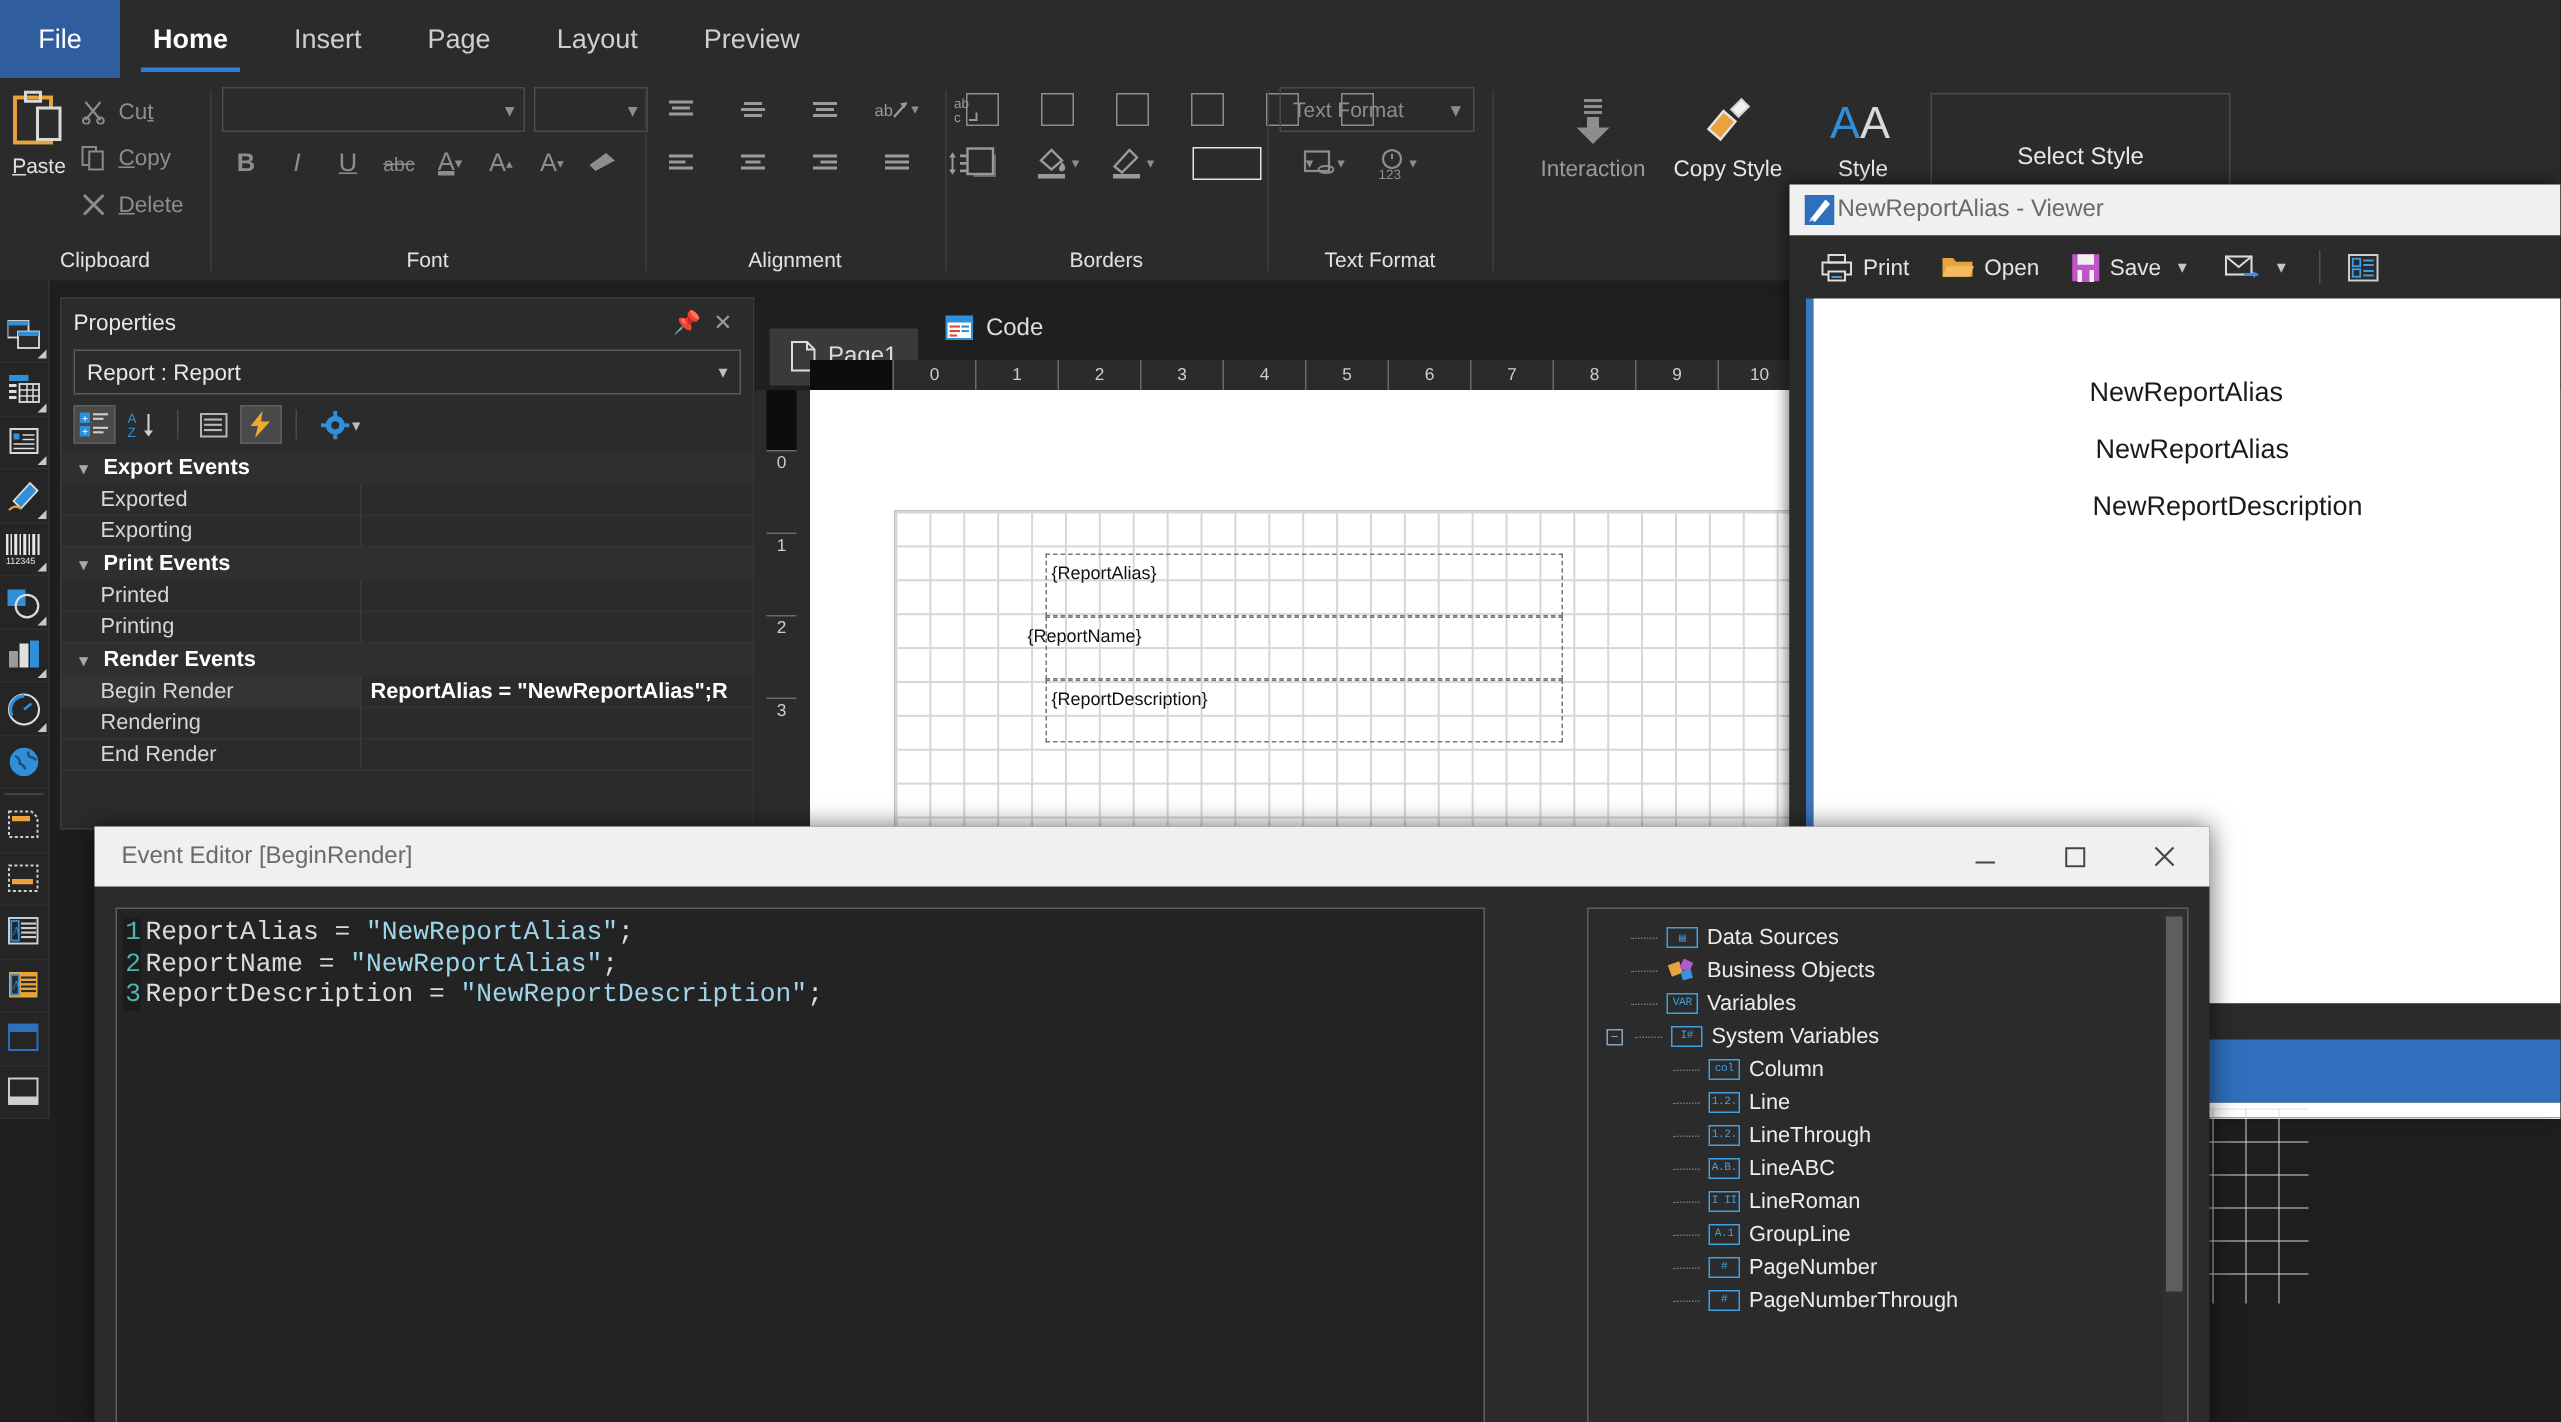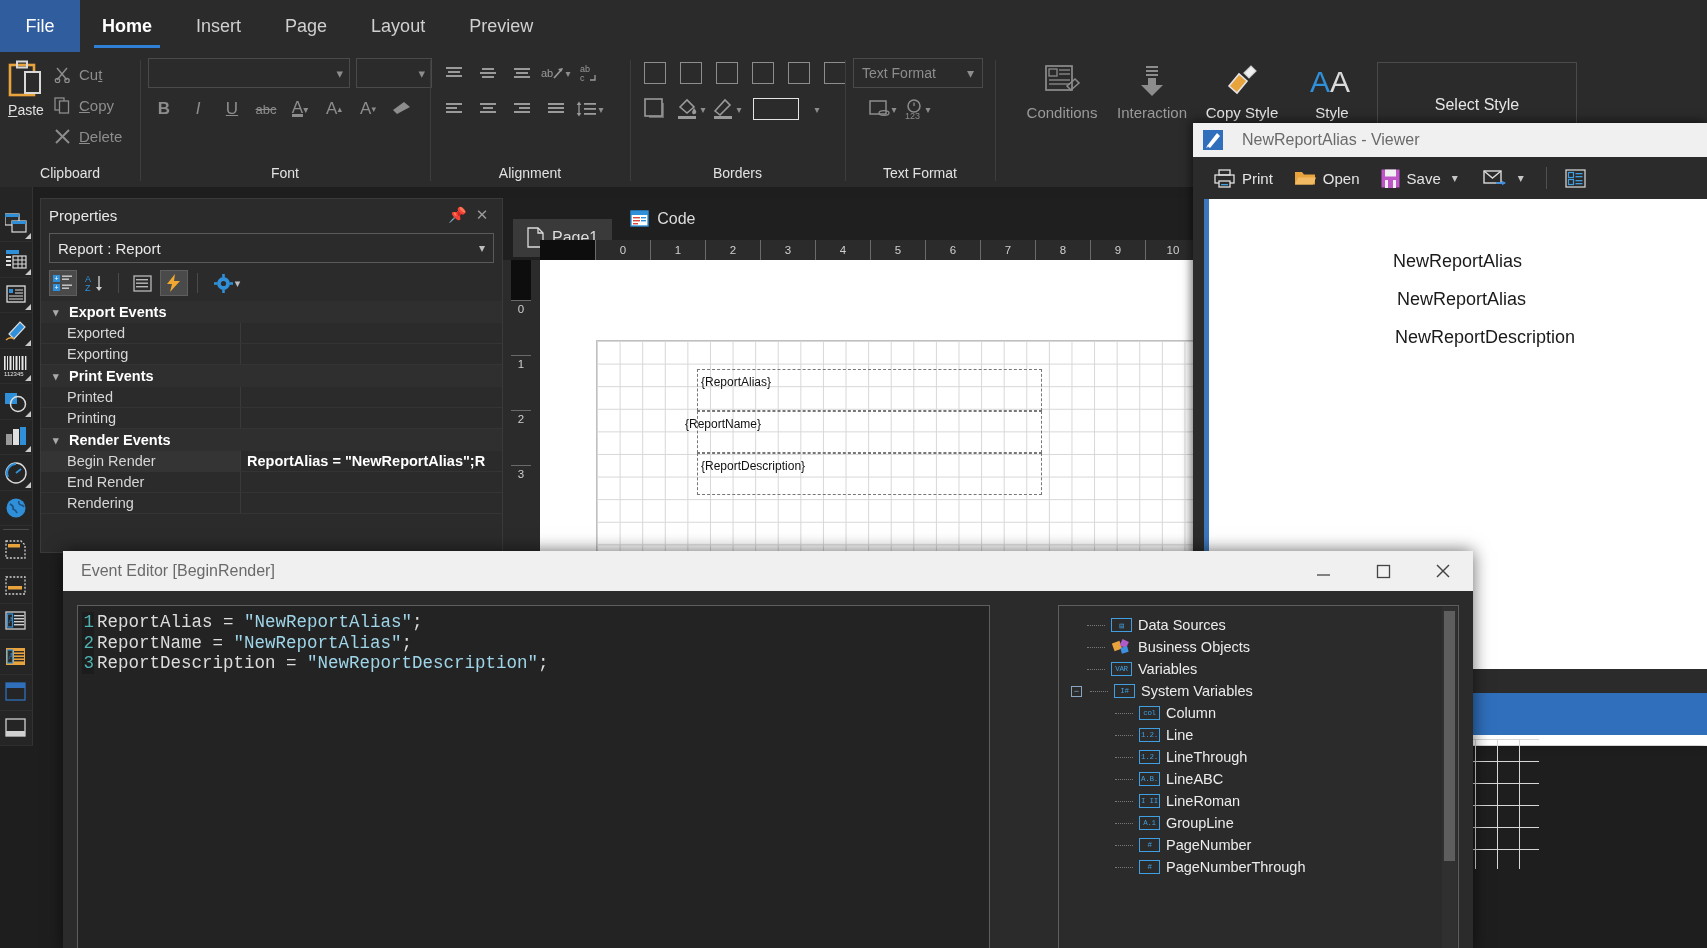--- a/index.html
+++ b/index.html
@@ -73,21 +73,21 @@
   .combo.narrow { width: 76px; }
   .btn-ico {
     width: 32px; height: 30px; display: flex; align-items: center; justify-content: center;
     color: #8d8d8d; font-size: 17px;
   }
   .btn-ico.small { font-size: 13px; }
   .font-row2 { display: flex; gap: 2px; align-items: center; }
 
   
   .grid-2row { display: flex; flex-direction: column; gap: 6px; }
-  .grid-row { display: flex; gap: 2px; }
+  .grid-row { display: flex; gap: 16px; }
 
   .bordbox {
     width: 22px; height: 22px; border: 1.6px solid #8d8d8d;
   }
   .bord-cell { width: 34px; height: 30px; display: flex; align-items: center; justify-content: center; }
 
   .tf-combo {
     width: 130px; height: 30px; border: 1px solid #4a4a4a; display: flex;
     align-items: center; justify-content: space-between; padding: 0 8px;
     color: #8d8d8d; font-size: 14px;
@@ -222,21 +222,21 @@
     position: absolute; border: 1px dashed #777; pointer-events: none;
   }
 
   
   .viewer {
     position: absolute; left: 1193px; top: 123px; width: 514px; height: 622px;
     background: #2b2b2b; box-shadow: -2px -2px 9px rgba(0,0,0,0.55);
   }
   .viewer-title {
     height: 34px; background: #f0f0f0; display: flex; align-items: center;
-    padding-left: 10px; gap: 19px; color: #6a6a6a; font-size: 16px;
+    padding-left: 10px; gap: 2px; color: #6a6a6a; font-size: 16px;
   }
   .viewer-toolbar {
     height: 42px; background: #2b2b2b; display: flex; align-items: center;
     padding-left: 12px; gap: 3px; color: #e4e4e4; font-size: 15px;
   }
   .vt-item { display: flex; align-items: center; gap: 7px; padding: 0 9px; height: 34px; }
   .vt-chev { color: #c6c6c6; font-size: 12px; padding: 0 4px; }
   .vt-sep { width: 1px; height: 22px; background: #505050; margin: 0 6px; }
   .viewer-body { position: absolute; left: 0; top: 76px; right: 0; bottom: 0; background: #2b2b2b; }
   .viewer-strip { position: absolute; left: 11px; top: 0; width: 5px; bottom: 0; background: #3c76bb; }
@@ -591,32 +591,20 @@
             </div>
           </div>
         </div>
       </div>
       <div class="rgroup-label">Text Format</div>
     </div>
 
     <div class="rgroup" style="flex:1">
       <div class="rgroup-inner" style="padding-left:22px">
         <div class="bigbtn">
-          <svg width="38" height="34" viewBox="0 0 38 34">
-            <rect x="3" y="2" width="26" height="24" fill="none" stroke="#8d8d8d" stroke-width="1.7"></rect>
-            <rect x="6" y="5" width="8" height="7" fill="none" stroke="#8d8d8d" stroke-width="1.3"></rect>
-            <line x1="16" y1="6" x2="27" y2="6" stroke="#8d8d8d" stroke-width="1.3"></line>
-            <line x1="16" y1="10" x2="27" y2="10" stroke="#8d8d8d" stroke-width="1.3"></line>
-            <line x1="6" y1="16" x2="27" y2="16" stroke="#8d8d8d" stroke-width="1.3"></line>
-            <line x1="6" y1="20" x2="27" y2="20" stroke="#8d8d8d" stroke-width="1.3"></line>
-            <path d="M24 22 L32 15 L36 19 L28 26 Z" fill="none" stroke="#8d8d8d" stroke-width="1.5"></path>
-          </svg>
-          <span class="lbl">Conditions</span>
-        </div>
-        <div class="bigbtn">
           <svg width="34" height="34" viewBox="0 0 34 34">
             <rect x="11" y="2" width="12" height="2" fill="#8d8d8d"></rect>
             <rect x="11" y="6" width="12" height="2" fill="#8d8d8d"></rect>
             <rect x="11" y="10" width="12" height="2" fill="#8d8d8d"></rect>
             <rect x="13" y="14" width="8" height="9" fill="#8d8d8d"></rect>
             <polygon points="17,32 6,21 28,21" fill="#8d8d8d"></polygon>
           </svg>
           <span class="lbl">Interaction</span>
         </div>
         <div class="bigbtn enabled">
@@ -878,25 +866,25 @@
 
       <div class="prop-cat">
         <span class="tw">▾</span>
         <span>Render  Events</span>
       </div>
       <div class="prop-row hl">
         <div class="prop-name">Begin Render</div>
         <div class="prop-val">ReportAlias = "NewReportAlias";R</div>
       </div>
       <div class="prop-row">
+        <div class="prop-name">Rendering</div>
+        <div class="prop-val"></div>
+      </div>
+      <div class="prop-row">
         <div class="prop-name">End Render</div>
-        <div class="prop-val"></div>
-      </div>
-      <div class="prop-row">
-        <div class="prop-name">Rendering</div>
         <div class="prop-val"></div>
       </div>
     </div>
   </div>
 
   <div class="designer">
     <div class="doc-tabs">
       <div class="doc-tab active">
         <svg width="17" height="21" viewBox="0 0 17 21">
           <path d="M1 1 h10 l5 5 v14 h-15 z" fill="none" stroke="#dcdcdc" stroke-width="1.3"></path>

